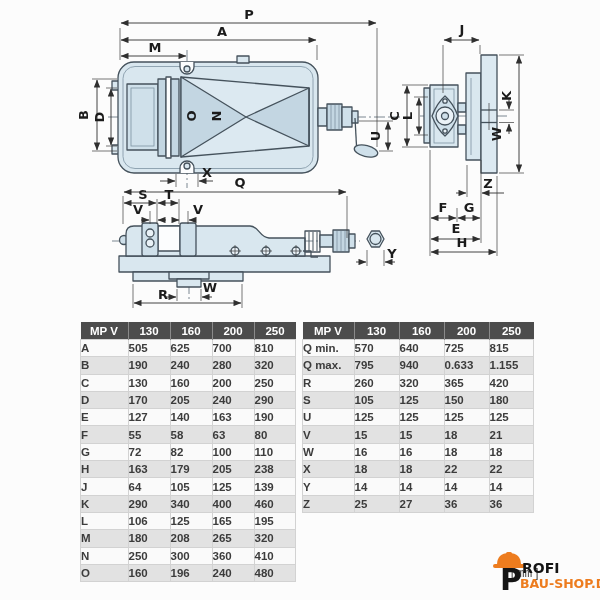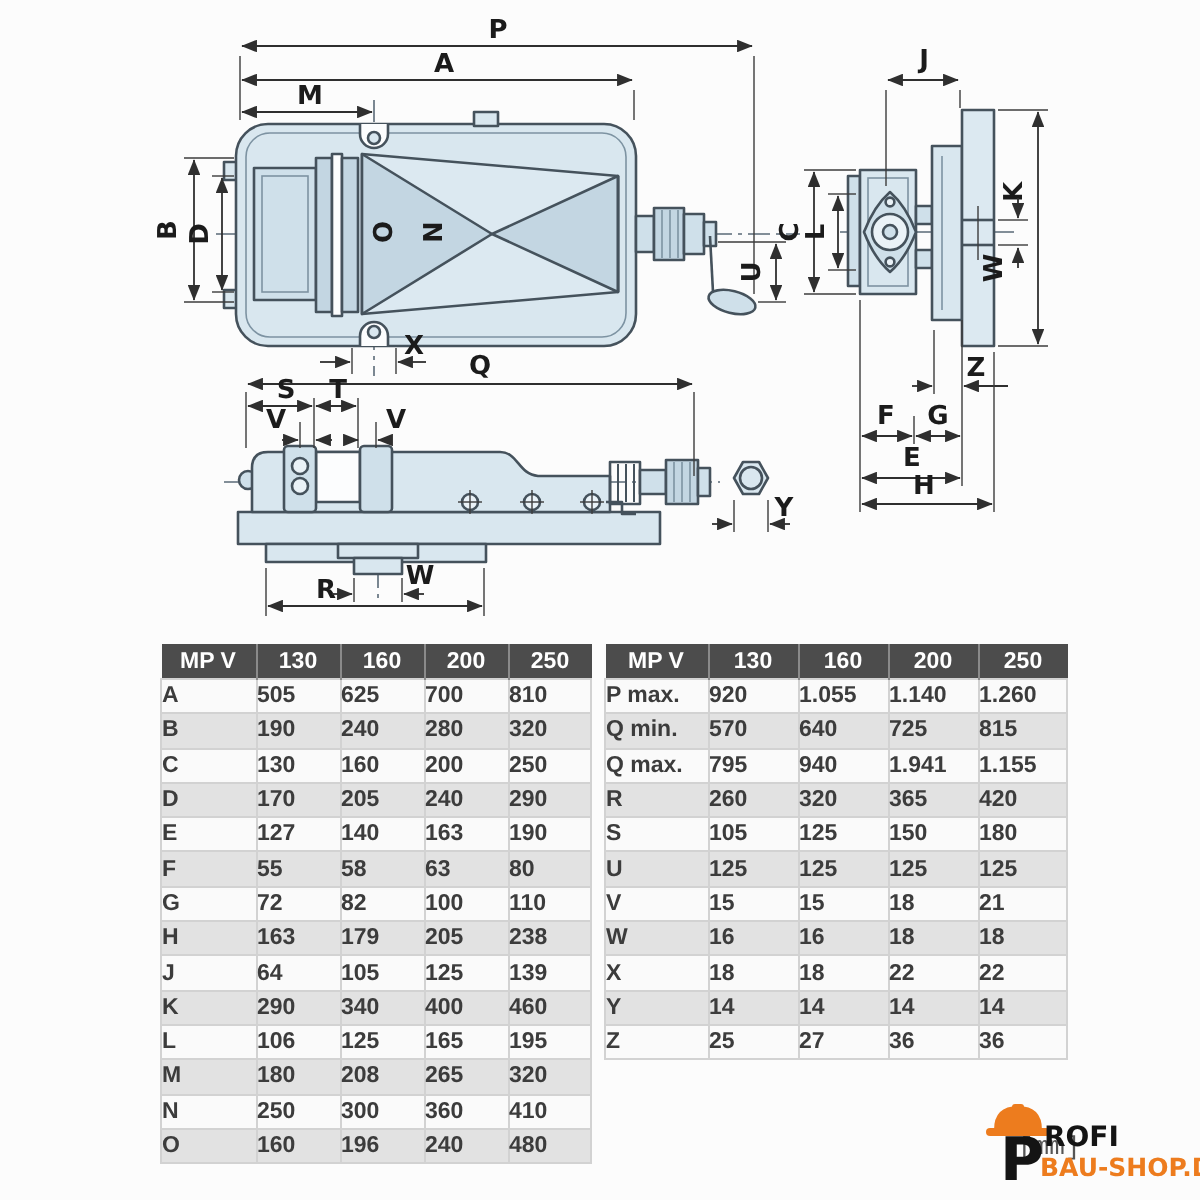--- a/index.html
+++ b/index.html
@@ -356,38 +356,31 @@
         <tr>
           <th style="width: 51px;">MP V</th>
           <th style="width: 44px;">130</th>
           <th style="width: 44px;">160</th>
           <th style="width: 44px;">200</th>
           <th style="width: 44px;">250</th>
         </tr>
       </thead>
       <tbody>
         <tr>
-          <td>P max.</td>
-          <td>920</td>
-          <td>1.055</td>
-          <td>1.140</td>
-          <td>1.260</td>
-        </tr>
-        <tr>
           <td>Q min.</td>
           <td>570</td>
           <td>640</td>
           <td>725</td>
           <td>815</td>
         </tr>
         <tr>
           <td>Q max.</td>
           <td>795</td>
           <td>940</td>
-          <td>1.941</td>
+          <td>0.633</td>
           <td>1.155</td>
         </tr>
         <tr>
           <td>R</td>
           <td>260</td>
           <td>320</td>
           <td>365</td>
           <td>420</td>
         </tr>
         <tr>

